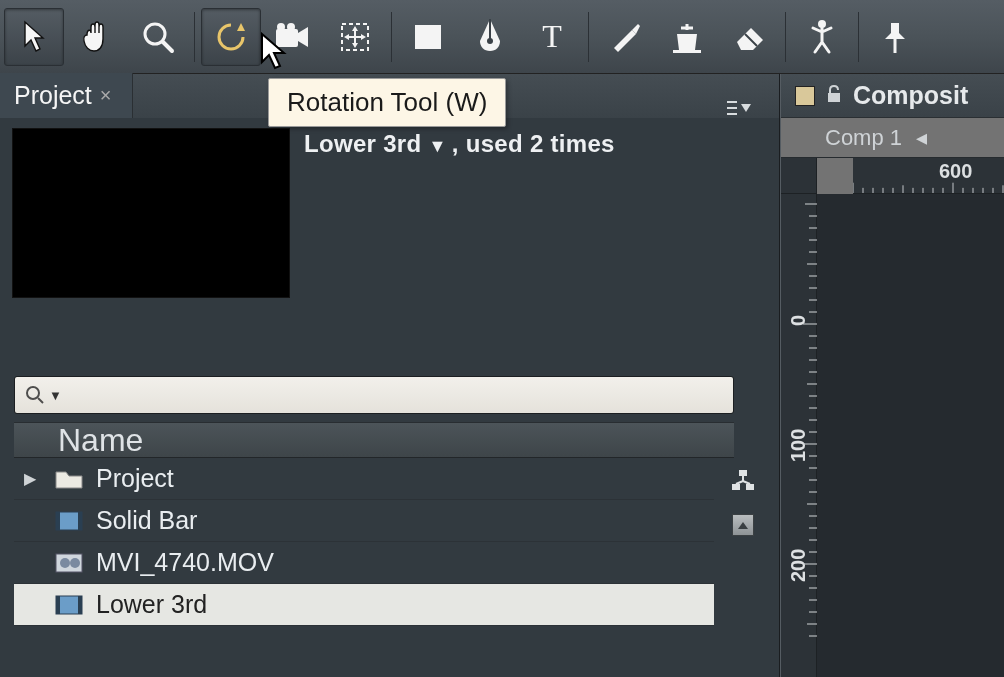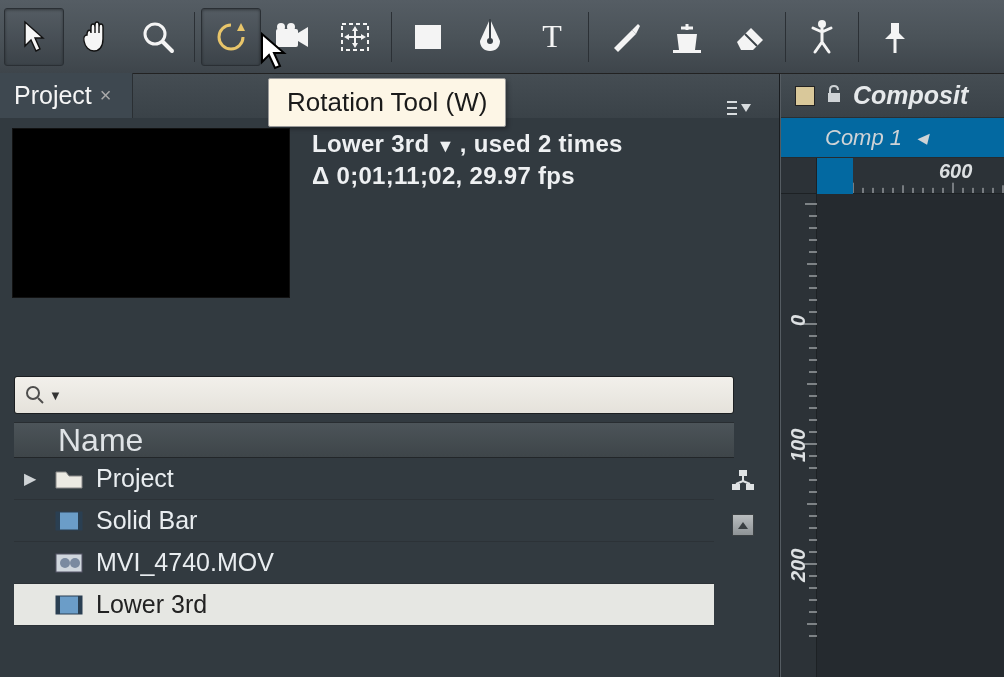--- a/index.html
+++ b/index.html
@@ -94,21 +94,21 @@
     font-size: 18px;
     display:flex;align-items:center;
   }
   .project-body {
     flex: 1;
     background: #323a40;
     display: flex;
     flex-direction: column;
     padding-top: 10px;
   }
-  .comp-info-row { display:flex; gap:22px; padding: 0 12px; }
+  .comp-info-row { display:flex; gap:14px; padding: 0 12px; }
   .thumb {
     width: 278px;
     height: 170px;
     background: #000;
     border: 1px solid #111;
   }
   .comp-meta {
     font-size: 24px;
     color: #eef0f2;
     line-height: 1.35;
@@ -164,23 +164,22 @@
     color: #222;
   }
   .asset-icon { width: 34px; height: 26px; display:flex;align-items:center;justify-content:center; }
   .asset-tri { width: 18px; display:inline-block; color:#cfd3d6; font-size:16px; }
   .side-icons {
     position:absolute;right:0;top:0;display:flex;flex-direction:column;align-items:center;
   }
   .right-panel {
     flex: 1;
     display:flex;flex-direction:column;
-    background: #0369a1;
+    background: #737373;
     border-left: 1px solid #555c62;
-    font-style: italic;
   }
   .right-header {
     height: 44px;
     display:flex;align-items:center;
     gap:10px;
     padding-left: 14px;
     background: linear-gradient(to bottom,#454d53,#3a4248);
     border-bottom:1px solid #2a2f33;
     font-size: 25px;
     color: #e6e9eb;
@@ -334,21 +333,20 @@
 
     <div class="project-body">
       <div class="comp-info-row">
         <div class="thumb"></div>
         <div class="comp-meta">
           <div class="line1">
             <span>Lower 3rd</span>
             <span class="tri"> ▼ </span>
             <span>, used 2 times</span>
           </div>
-          <div class="delta">Δ 0;01;11;02, 29.97 fps</div>
         </div>
       </div>
 
       <div class="search-wrap">
         <div class="search">
           <svg width="20" height="20" viewBox="0 0 20 20">
               <circle cx="8" cy="8" r="6" fill="none" stroke="#333" stroke-width="2"></circle>
               <line x1="13" y1="13" x2="18" y2="18" stroke="#333" stroke-width="2"></line>
             </svg>
           <span style="color:#333;font-size:13px;">▼</span>

